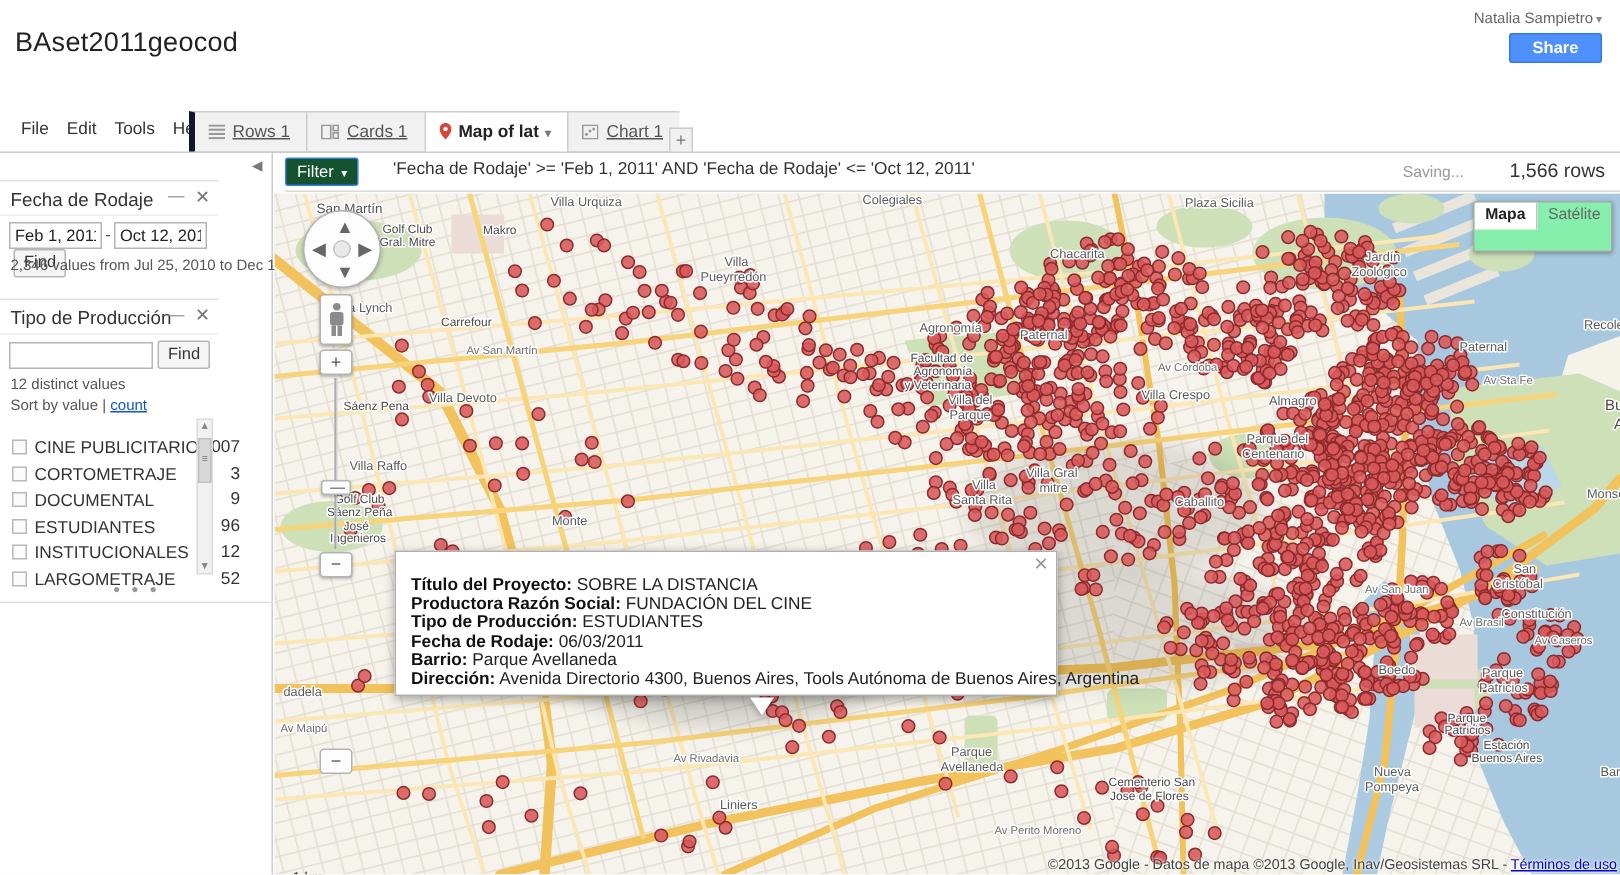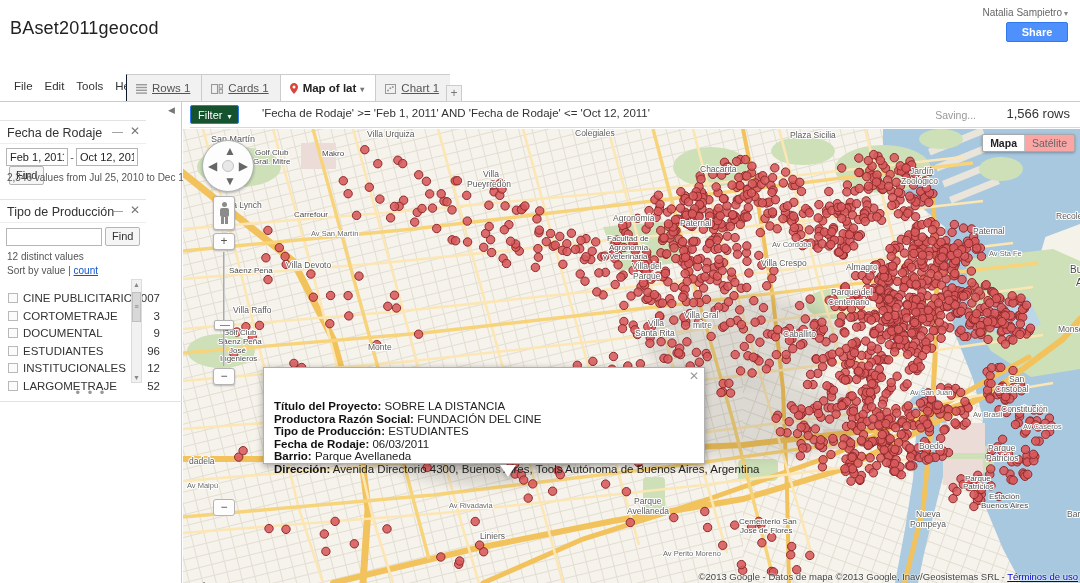--- a/index.html
+++ b/index.html
@@ -41,21 +41,21 @@
   }
   #tabs { position: absolute; left: 126px; top: 0px; height: 28px; }
   .tab {
     position: relative; float: left; height: 28px;
     padding: 0 11px 0 9px;
     background: #f1f1f1; border: 1px solid #ccc; border-bottom: 1px solid #bbb;
     border-right: none;
     font-size: 11.5px; line-height: 27px; color: #555;
     cursor: pointer; white-space: nowrap;
   }
-  .tab:first-child { border-left: 1px solid #0f172a; }
+  .tab:first-child { border-left: 4px solid #0f172a; }
   .tab.active { background: #fff; border-bottom-color: #fff; color: #222; font-weight: bold; }
   .tab .tlabel { text-decoration: underline; color: #555; }
   .tab.active .tlabel { text-decoration: none; color: #222; }
   .tab .tcaret { font-size: 8px; color: #777; margin-left: 4px; }
   .tab-icon { display: inline-block; vertical-align: -2px; margin-right: 5px; }
   #tab-add {
     position: absolute; left: 446px; top: 11px;
     width: 16px; height: 17px; background: #f1f1f1;
     border: 1px solid #ccc; border-bottom: none;
     text-align: center; line-height: 15px; font-size: 12px; color: #777; cursor: pointer;
@@ -234,22 +234,22 @@
   }
   #zoom-thumb:after {
     content: ""; position: absolute; left: 5px; top: 4px; width: 10px; height: 1px; background: #888;
   }
   #zoom-out-bottom {
     position: absolute; left: 30px; top: 370px; width: 22px; height: 17px;
     background: #fdfdfd; border: 1px solid #b4b4b4; border-radius: 3px;
     text-align: center; line-height: 15px; font-size: 12px; color: #555; cursor: pointer;
   }
   #maptype-control {
-    position: absolute; right: 5px; top: 5px; height: 18px;
-    background: #fca5a5; border: 1px solid #a9a9a9; border-radius: 2px;
+    position: absolute; right: 5px; top: 5px; height: 34px;
+    background: #86efac; border: 1px solid #a9a9a9; border-radius: 2px;
     box-shadow: 0 1px 3px rgba(0,0,0,.3); overflow: hidden;
   }
   #maptype-control div {
     float: left; height: 18px; padding: 0 7px;
     font-size: 10.5px; line-height: 17px; color: #666; cursor: pointer;
   }
   #maptype-control .mt-active { background: #fff; color: #222; font-weight: bold; border-right: 1px solid #c5c5c5; }
 
   #scale-bar {
     position: absolute; left: 6px; bottom: 3px; width: 88px; font-size: 9.5px; color: #333;
@@ -266,21 +266,21 @@
   
   #info-window {
     position: absolute; left: 80px; top: 238px; width: 442px; height: 97px;
     background: #fff; border: 1px solid #b0b0b0;
     box-shadow: 0 2px 7px rgba(0,0,0,.35);
   }
   #info-close {
     position: absolute; right: 5px; top: 2px;
     font-size: 12px; color: #999; cursor: pointer; line-height: 12px;
   }
-  #info-rows { position: absolute; left: 10px; top: 32px; }
+  #info-rows { position: absolute; left: 10px; top: 16px; }
   .info-row { font-size: 11.5px; line-height: 12.5px; color: #222; white-space: nowrap; }
   .info-row b { font-weight: bold; color: #111; }
   #info-tail {
     position: absolute; left: 236px; top: 97px;
     width: 0; height: 0;
     border-left: 8px solid transparent; border-right: 8px solid transparent;
     border-top: 12px solid #fff;
     filter: drop-shadow(0 2px 2px rgba(0,0,0,.25));
   }
 </style>

